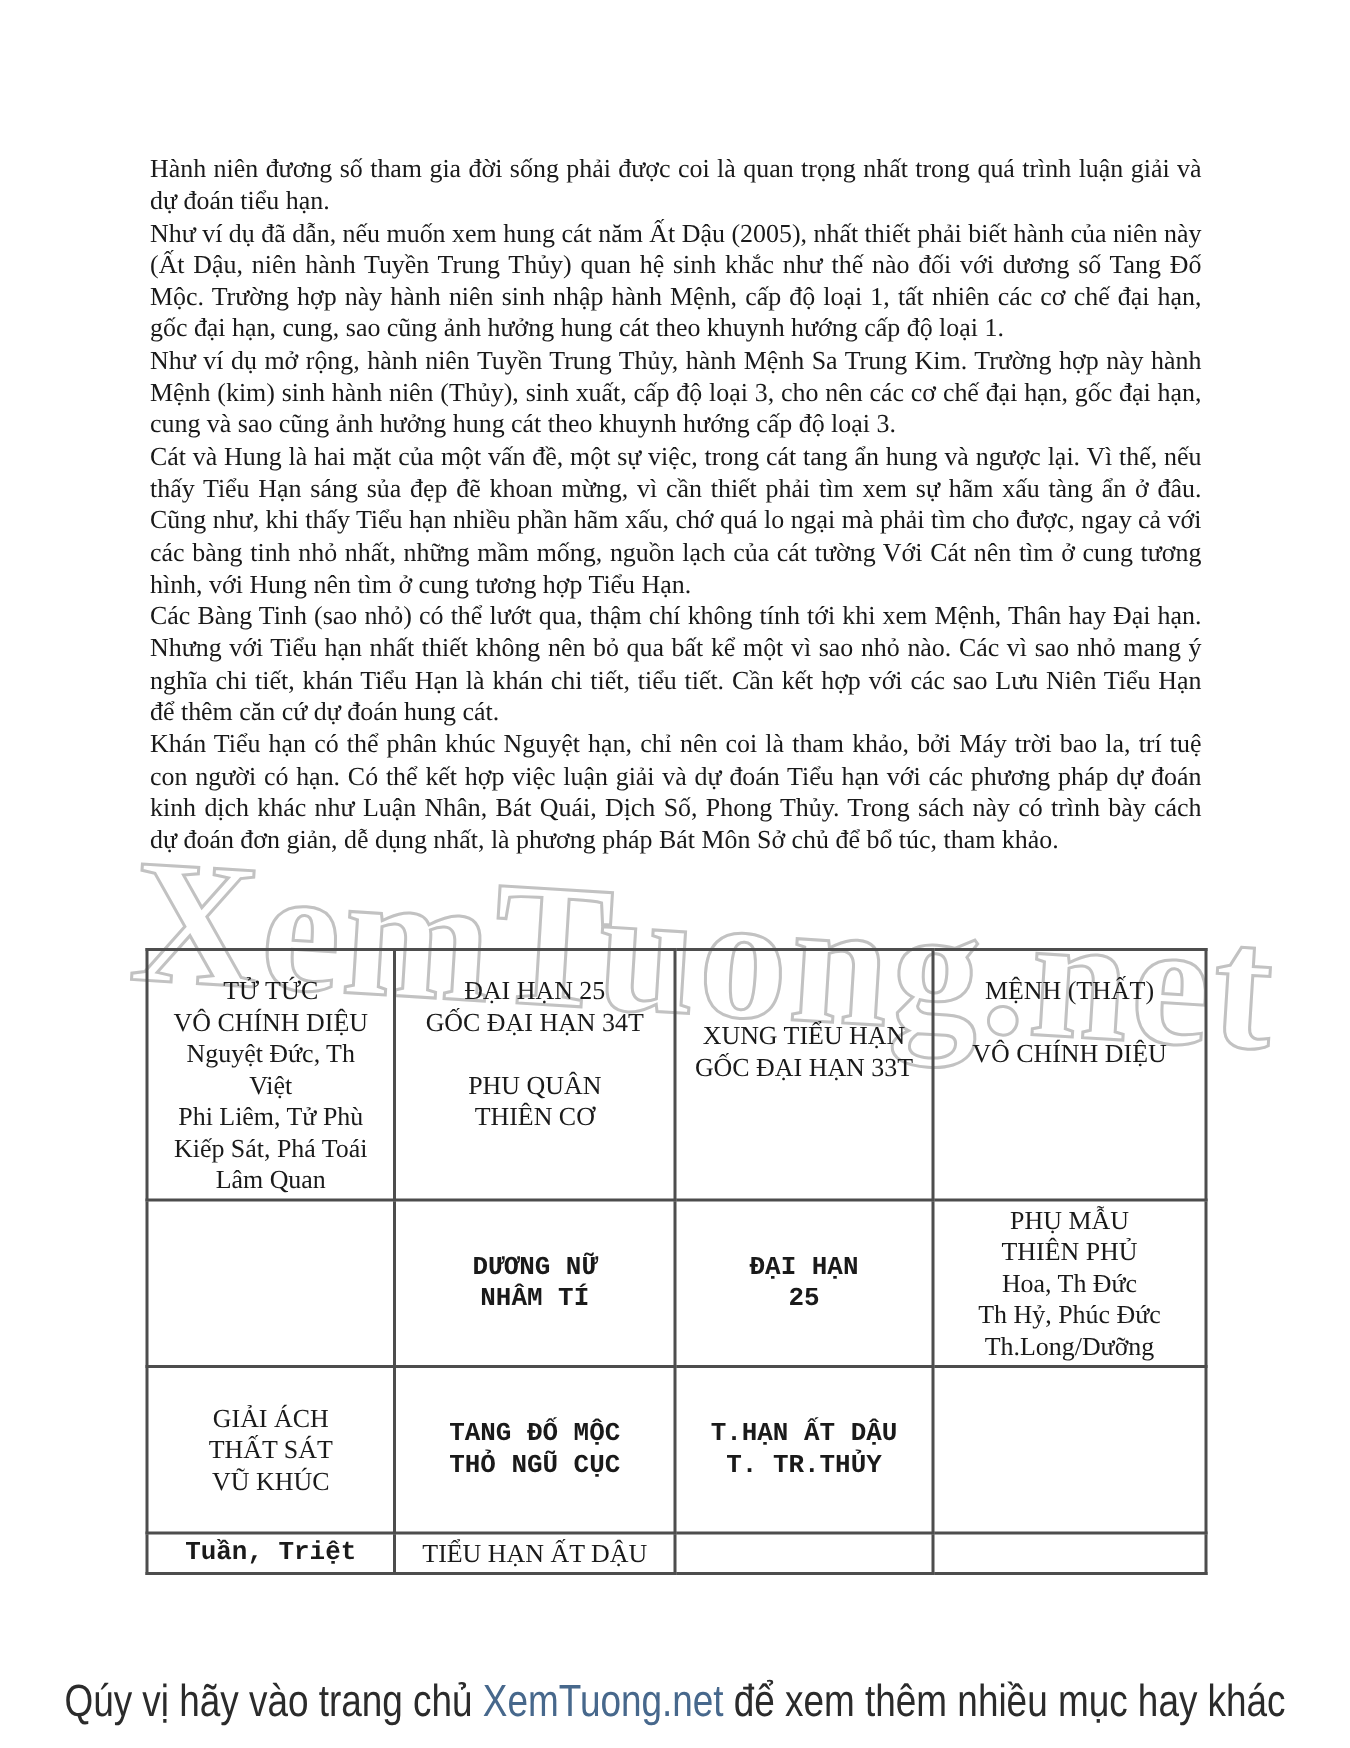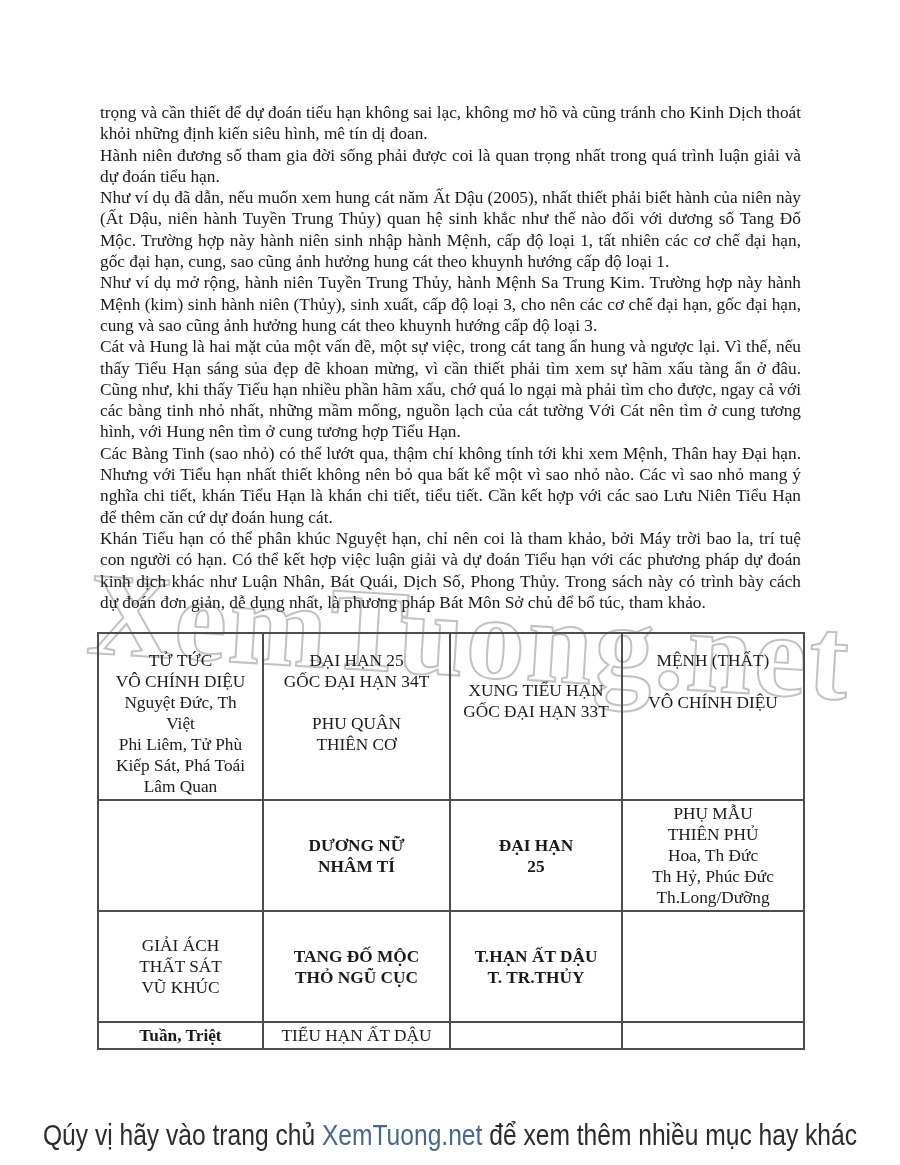--- a/index.html
+++ b/index.html
@@ -51,21 +51,21 @@
   table.grid td {
     border: 2px solid #4d4d4d;
     text-align: center;
     vertical-align: middle;
     font-size: 17.3px;
     line-height: 21px;
     white-space: pre-line;
     padding: 2px 4px;
     overflow: hidden;
   }
-  table.grid td.bold { font-weight: bold; }
+  table.grid td.bold { font-weight: bold; font-family: Liberation Mono, monospace; }
   table.grid td.vtop { vertical-align: top; padding-top: 16px; }
   table.grid td.vtop-deep { vertical-align: top; padding-top: 46px; }
 
   .footer {
     position: absolute;
     left: 50%; top: 1118px;
     z-index: 1;
     transform: translateX(-50%) scaleX(0.82);
     transform-origin: center top;
     white-space: nowrap;
@@ -74,21 +74,20 @@
     color: #2b2b2b;
   }
   .footer .footer-link { color: #47688c; }
 </style>
 </head>
 <body>
 
 <div class="watermark">XemTuong.net</div>
 
 <div class="text-block">
-  <p>trọng và cần thiết để dự đoán tiểu hạn không sai lạc, không mơ hồ và cũng tránh cho Kinh Dịch thoát khỏi những định kiến siêu hình, mê tín dị đoan.</p>
   <p>Hành niên đương số tham gia đời sống phải được coi là quan trọng nhất trong quá trình luận giải và dự đoán tiểu hạn.</p>
   <p>Như ví dụ đã dẫn, nếu muốn xem hung cát năm Ất Dậu (2005), nhất thiết phải biết hành của niên này (Ất Dậu, niên hành Tuyền Trung Thủy) quan hệ sinh khắc như thế nào đối với dương số Tang Đố Mộc. Trường hợp này hành niên sinh nhập hành Mệnh, cấp độ loại 1, tất nhiên các cơ chế đại hạn, gốc đại hạn, cung, sao cũng ảnh hưởng hung cát theo khuynh hướng cấp độ loại 1.</p>
   <p>Như ví dụ mở rộng, hành niên Tuyền Trung Thủy, hành Mệnh Sa Trung Kim. Trường hợp này hành Mệnh (kim) sinh hành niên (Thủy), sinh xuất, cấp độ loại 3, cho nên các cơ chế đại hạn, gốc đại hạn, cung và sao cũng ảnh hưởng hung cát theo khuynh hướng cấp độ loại 3.</p>
   <p>Cát và Hung là hai mặt của một vấn đề, một sự việc, trong cát tang ẩn hung và ngược lại. Vì thế, nếu thấy Tiểu Hạn sáng sủa đẹp đẽ khoan mừng, vì cần thiết phải tìm xem sự hãm xấu tàng ẩn ở đâu. Cũng như, khi thấy Tiểu hạn nhiều phần hãm xấu, chớ quá lo ngại mà phải tìm cho được, ngay cả với các bàng tinh nhỏ nhất, những mầm mống, nguồn lạch của cát tường Với Cát nên tìm ở cung tương hình, với Hung nên tìm ở cung tương hợp Tiểu Hạn.</p>
   <p>Các Bàng Tinh (sao nhỏ) có thể lướt qua, thậm chí không tính tới khi xem Mệnh, Thân hay Đại hạn. Nhưng với Tiểu hạn nhất thiết không nên bỏ qua bất kể một vì sao nhỏ nào. Các vì sao nhỏ mang ý nghĩa chi tiết, khán Tiểu Hạn là khán chi tiết, tiểu tiết. Cần kết hợp với các sao Lưu Niên Tiểu Hạn để thêm căn cứ dự đoán hung cát.</p>
   <p>Khán Tiểu hạn có thể phân khúc Nguyệt hạn, chỉ nên coi là tham khảo, bởi Máy trời bao la, trí tuệ con người có hạn. Có thể kết hợp việc luận giải và dự đoán Tiểu hạn với các phương pháp dự đoán kinh dịch khác như Luận Nhân, Bát Quái, Dịch Số, Phong Thủy. Trong sách này có trình bày cách dự đoán đơn giản, dễ dụng nhất, là phương pháp Bát Môn Sở chủ để bổ túc, tham khảo.</p>
 </div>
 
 <table class="grid">
   <colgroup>

